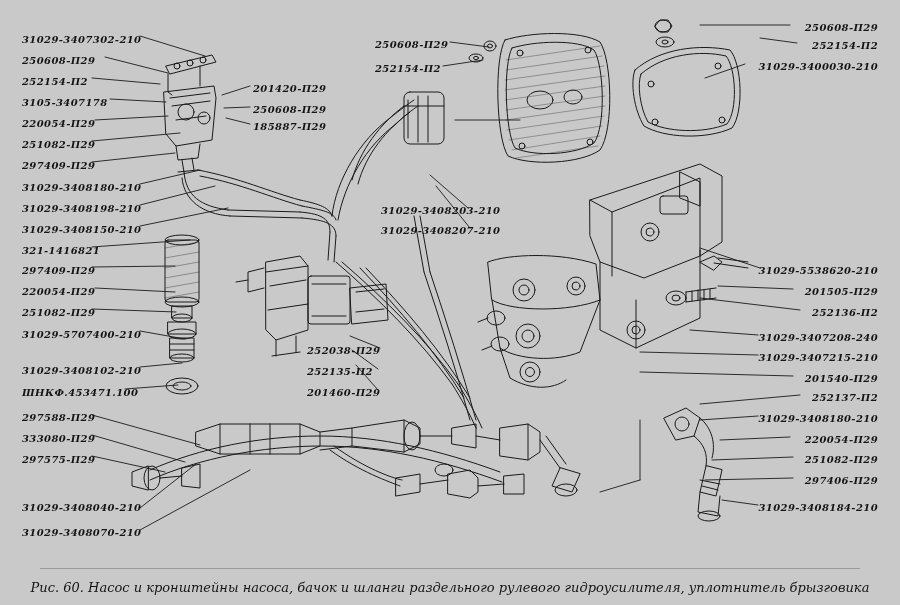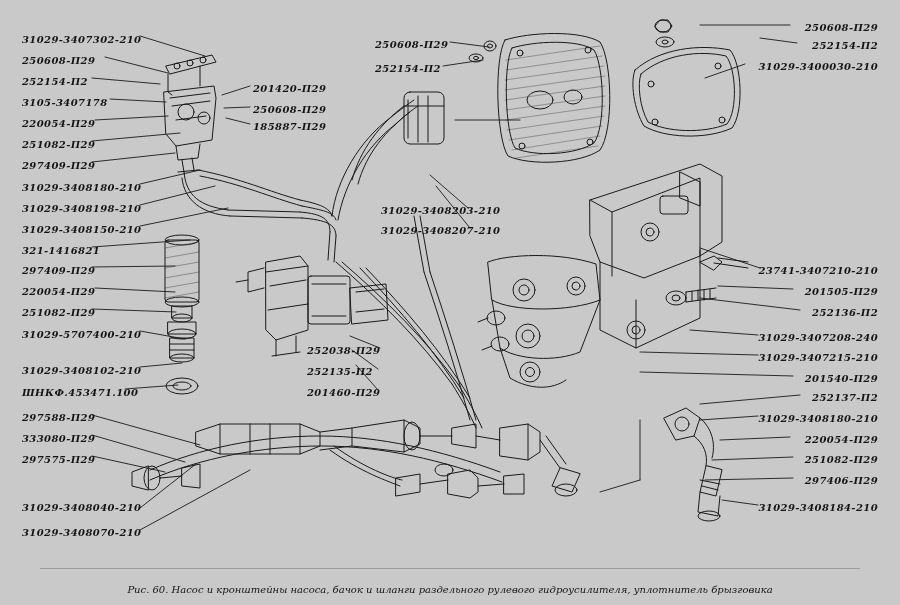--- a/index.html
+++ b/index.html
@@ -26,21 +26,21 @@
     letter-spacing:0.4px;
   }
   .lbl.right{transform:translateX(-100%);}
   #caption{
     position:absolute;
     left:0;right:0;
     bottom:10px;
     text-align:center;
     font-family:"DejaVu Serif","Liberation Serif",serif;
     font-style:italic;
-    font-size:10px;
+    font-size:13px;
     color:#141414;
   }
   #caption-rule{
     position:absolute;
     left:40px;right:40px;bottom:36px;
     height:1px;background:#9c9c9c;
   }
 </style>
 </head>
 <body>
@@ -389,21 +389,21 @@
   <div class="lbl" style="left:375px;top:63px">252154-П2</div>
   <div class="lbl" style="left:381px;top:205px">31029-3408203-210</div>
   <div class="lbl" style="left:381px;top:225px">31029-3408207-210</div>
   <div class="lbl" style="left:307px;top:345px">252038-П29</div>
   <div class="lbl" style="left:307px;top:366px">252135-П2</div>
   <div class="lbl" style="left:307px;top:387px">201460-П29</div>
 
   <div class="lbl right" style="left:878px;top:22px">250608-П29</div>
   <div class="lbl right" style="left:878px;top:40px">252154-П2</div>
   <div class="lbl right" style="left:878px;top:61px">31029-3400030-210</div>
-  <div class="lbl right" style="left:878px;top:265px">23741-3407210-210</div>
+  <div class="lbl right" style="left:878px;top:265px">31029-5538620-210</div>
   <div class="lbl right" style="left:878px;top:286px">201505-П29</div>
   <div class="lbl right" style="left:878px;top:307px">252136-П2</div>
   <div class="lbl right" style="left:878px;top:332px">31029-3407208-240</div>
   <div class="lbl right" style="left:878px;top:352px">31029-3407215-210</div>
   <div class="lbl right" style="left:878px;top:373px">201540-П29</div>
   <div class="lbl right" style="left:878px;top:392px">252137-П2</div>
   <div class="lbl right" style="left:878px;top:413px">31029-3408180-210</div>
   <div class="lbl right" style="left:878px;top:434px">220054-П29</div>
   <div class="lbl right" style="left:878px;top:454px">251082-П29</div>
   <div class="lbl right" style="left:878px;top:475px">297406-П29</div>

